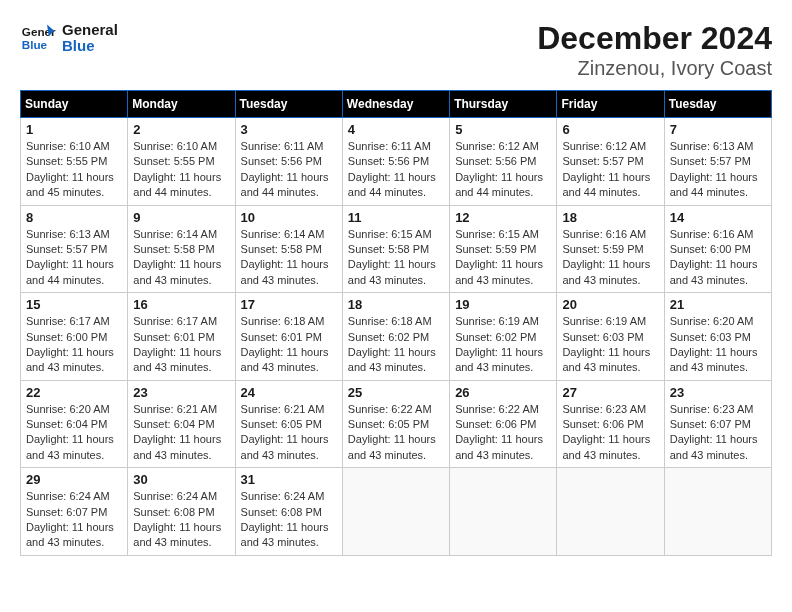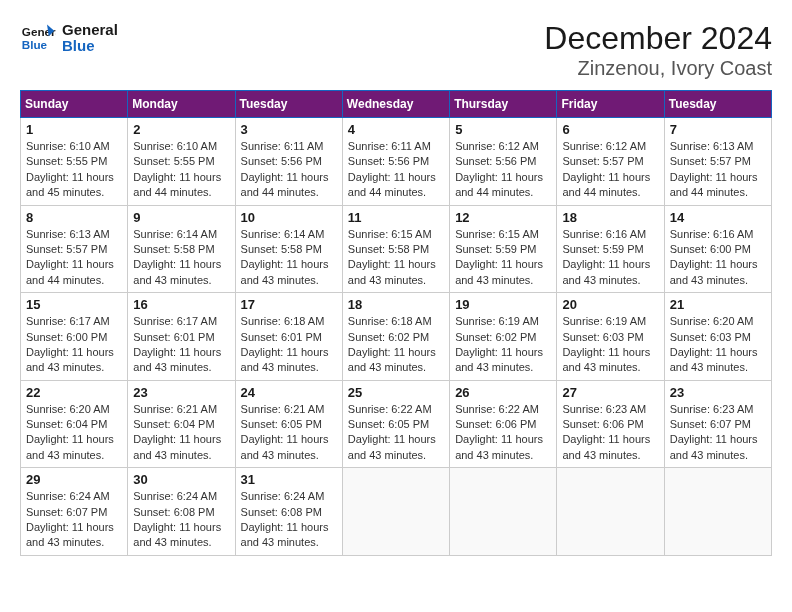--- a/index.html
+++ b/index.html
@@ -23,34 +23,34 @@
     }
     .logo-icon {
       width: 36px;
       height: 36px;
     }
     .title-block {
       text-align: right;
     }
     .month-title {
       font-size: 32px;
-      font-weight: normal;
+      font-weight: bold;
       color: #1a1a1a;
     }
     .subtitle {
       font-size: 20px;
       color: #555;
     }
     .calendar {
       width: 100%;
       border-collapse: collapse;
       font-size: 10.5px;
     }
     .calendar th {
-      background: #701a75;
+      background: #000000;
       color: #fff;
       padding: 6px 4px;
       text-align: left;
       font-size: 12px;
       font-weight: bold;
       border: 1px solid #1565c0;
     }
     .calendar td {
       border: 1px solid #ccc;
       vertical-align: top;

